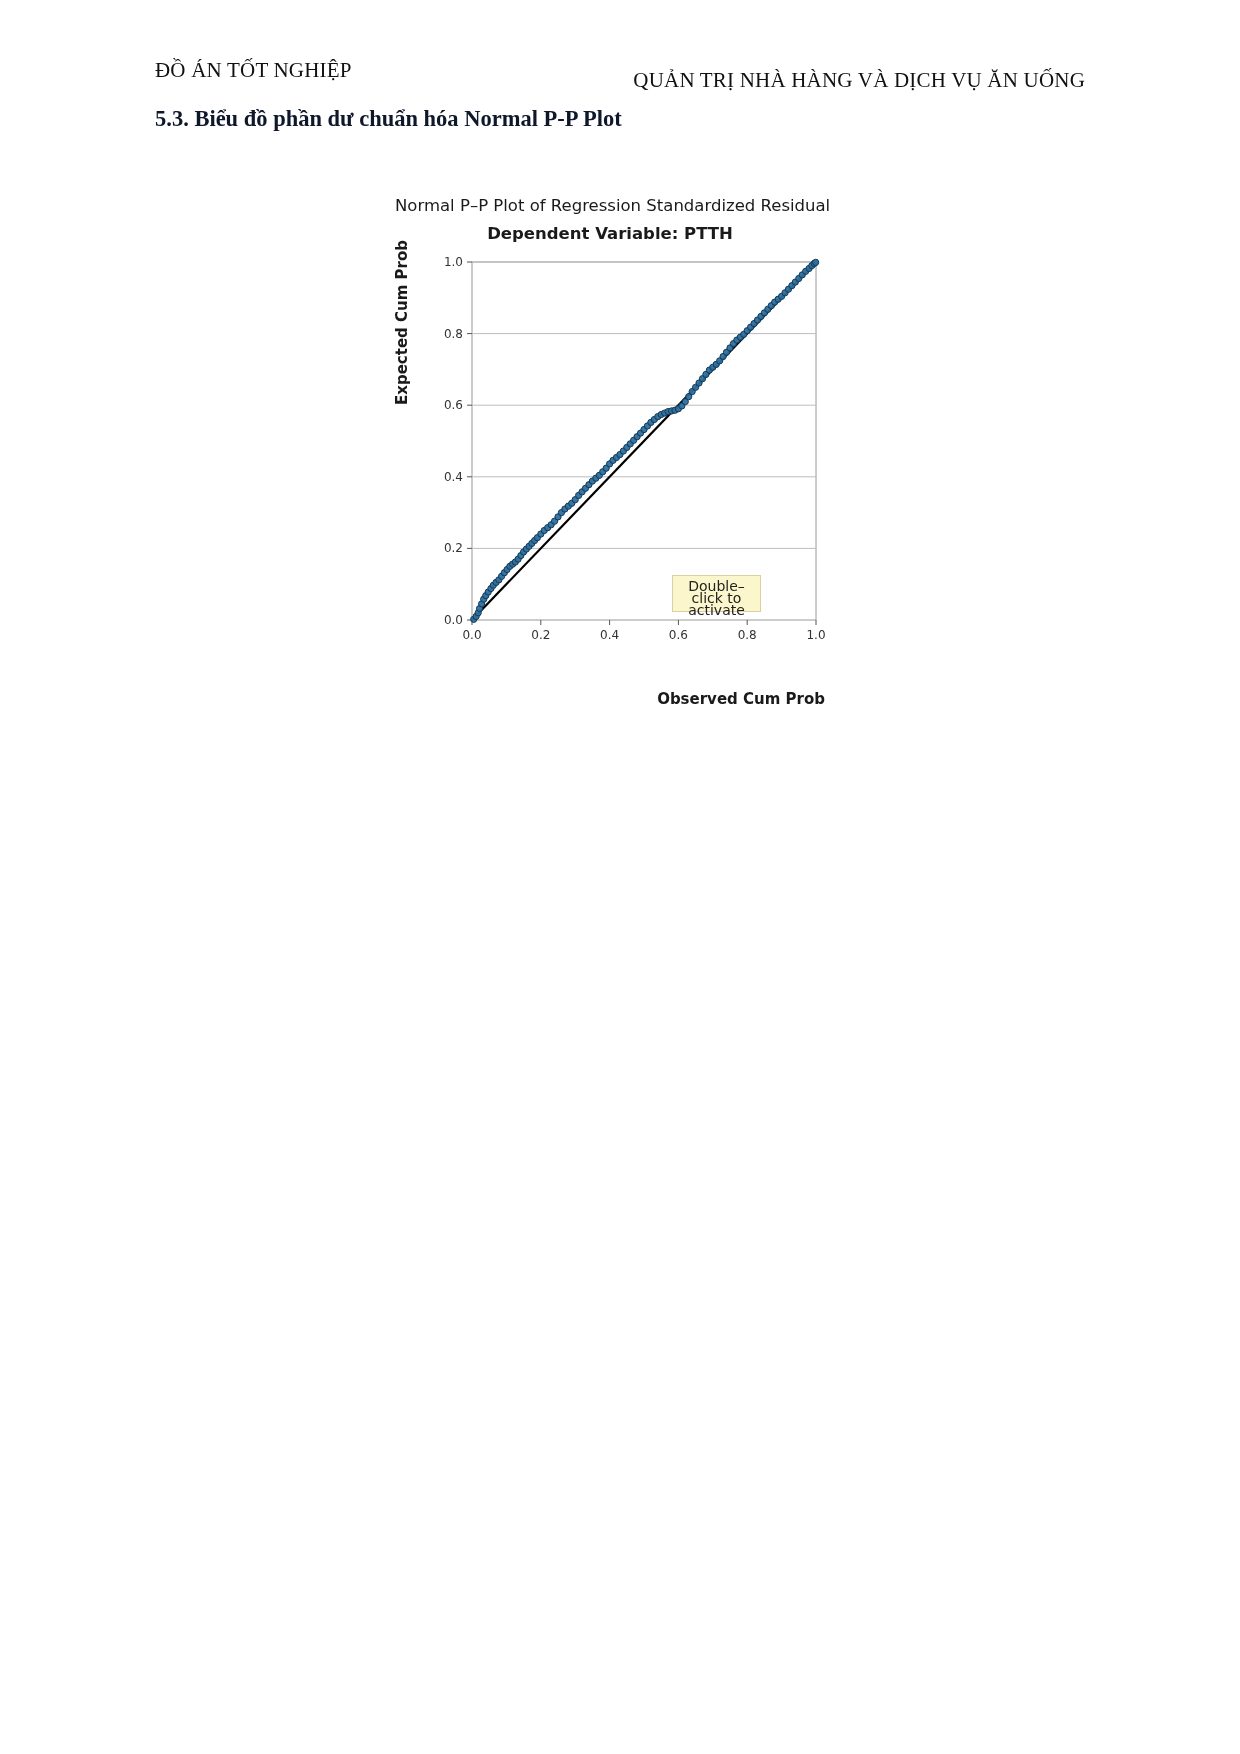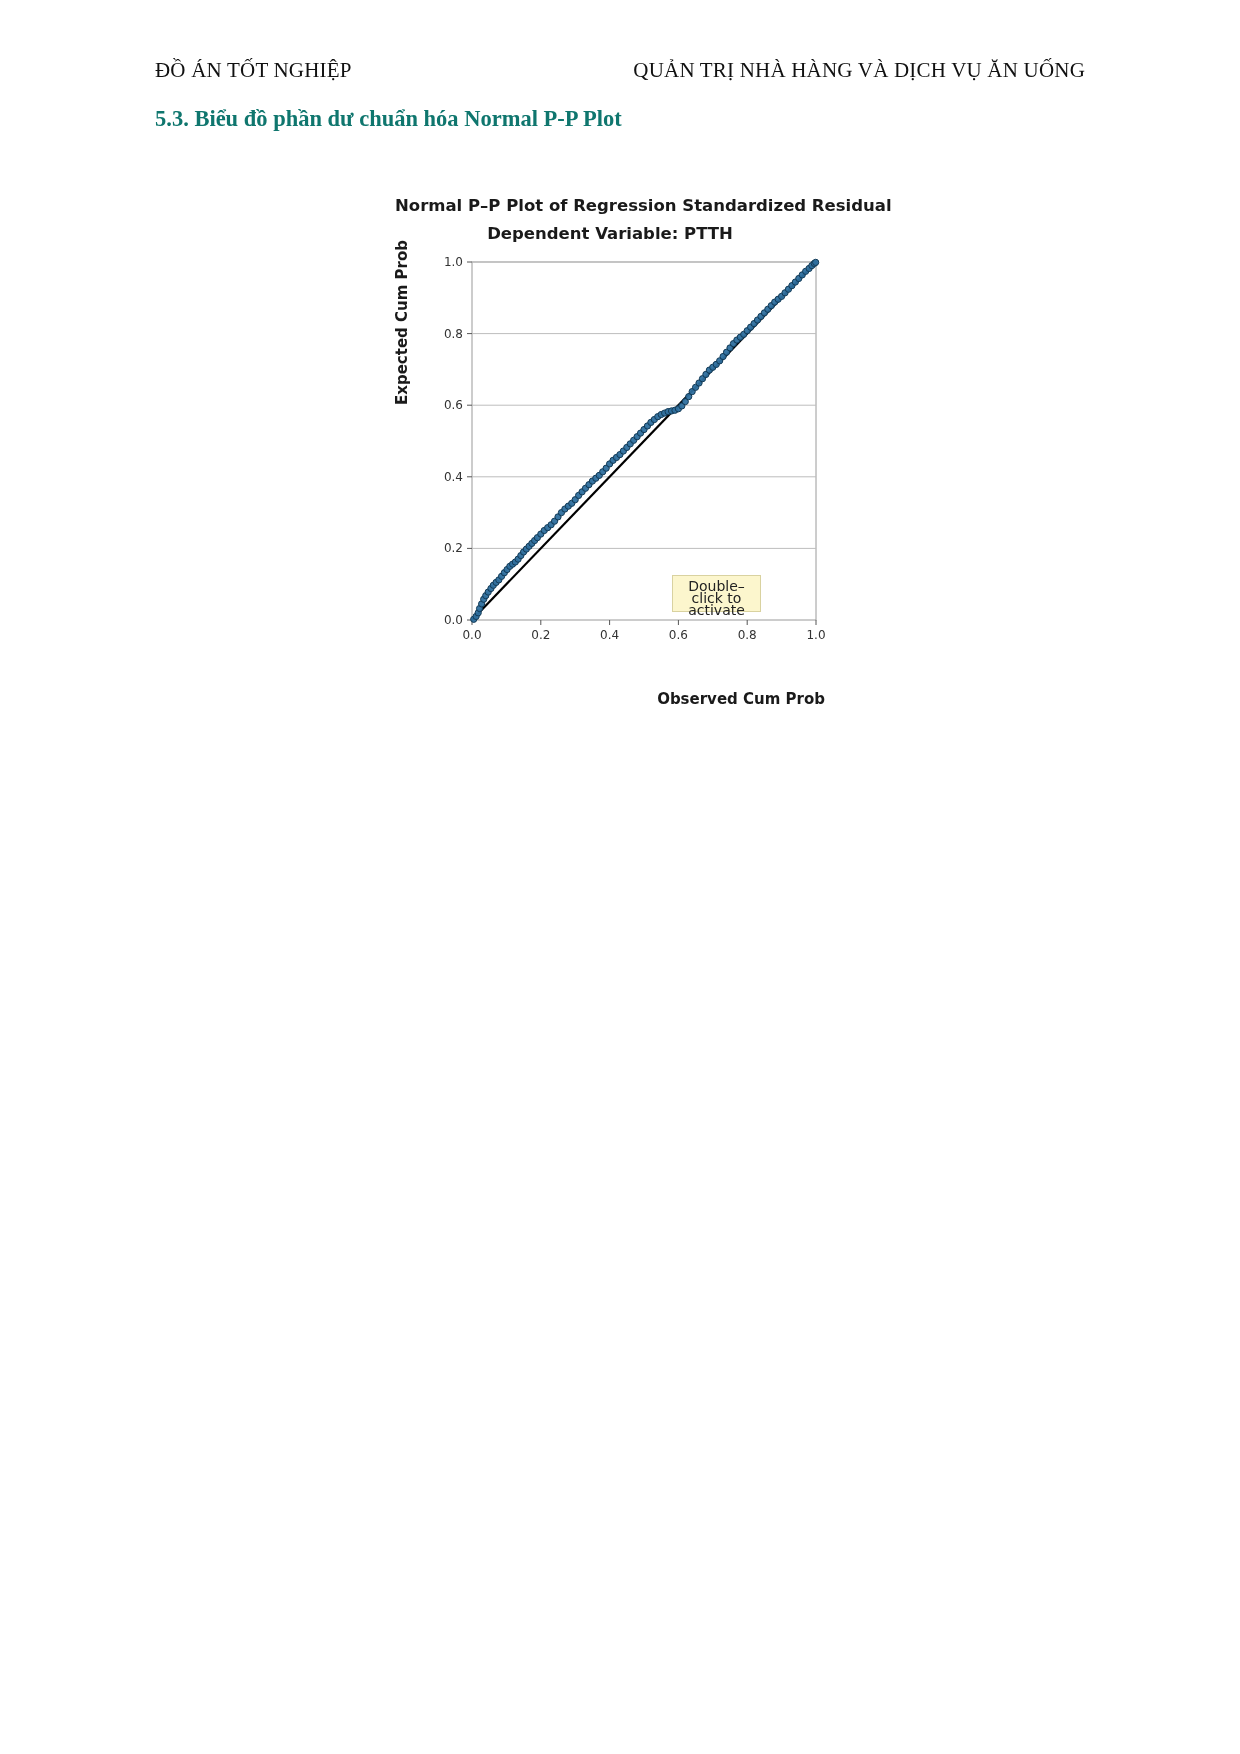--- a/index.html
+++ b/index.html
@@ -28,51 +28,51 @@
     top: 58px;
     width: 930px;
     display: flex;
     justify-content: space-between;
     font-family: "Liberation Serif", serif;
     font-size: 21px;
     letter-spacing: 0.2px;
     color: #111;
   }
   .header-left { white-space: nowrap; }
-  .header-right { white-space: nowrap; }
+  .header-right { white-space: nowrap; margin-top: 10px; }
 
   
   .section-title {
     position: absolute;
     left: 155px;
     top: 106px;
     font-family: "Liberation Serif", serif;
     font-weight: bold;
     font-size: 22.5px;
-    color: #0f766e;
+    color: #0f172a;
     white-space: nowrap;
   }
 
   
   .figure {
     position: absolute;
     left: 395px;
     top: 190px;
     width: 430px;
     height: 530px;
     font-family: "DejaVu Sans", sans-serif;
   }
   .chart-title {
     position: absolute;
     left: 0;
     top: 6px;
     width: 430px;
     text-align: left;
     font-size: 16.5px;
-    font-weight: bold;
+    font-weight: normal;
     color: #1a1a1a;
     white-space: nowrap;
   }
   .chart-subtitle {
     position: absolute;
     left: 0;
     top: 34px;
     width: 430px;
     text-align: center;
     font-size: 16.5px;

